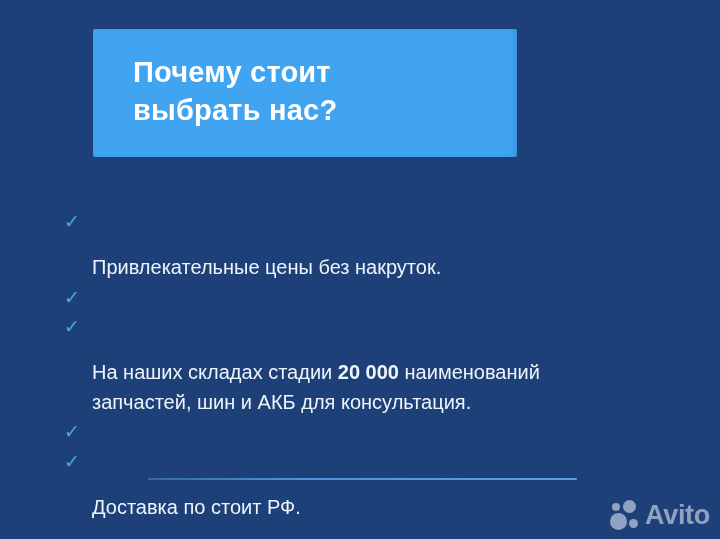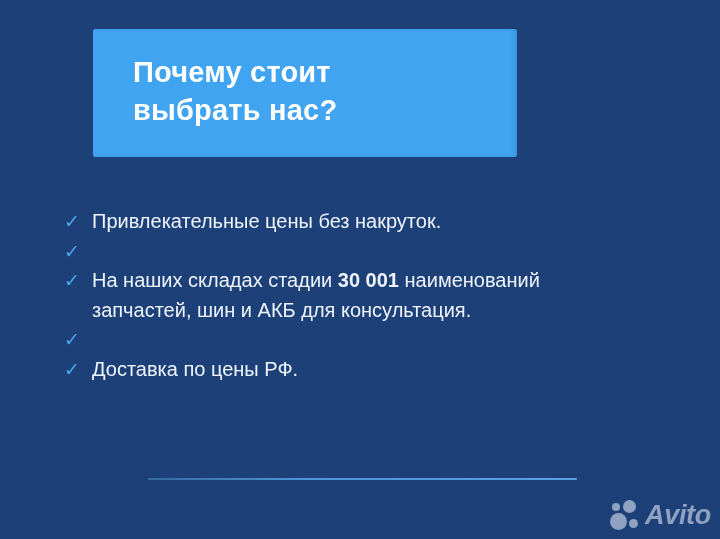--- a/index.html
+++ b/index.html
@@ -50,40 +50,40 @@
     align-items: flex-start;
   }
   .check-item .check {
     flex: 0 0 28px;
     width: 28px;
     color: #4aa5ea;
     font-size: 19px;
   }
   .check-item .item-text {
     white-space: pre-line;
+    margin-top: 46px;
   }
   .check-item .bold {
     font-weight: 700;
   }
   .divider {
     position: absolute;
     left: 148px;
     top: 478px;
     width: 429px;
     height: 2px;
     background: linear-gradient(to right, #35699f, #4f94d6 35%, #5ba1e0);
     border-radius: 1px;
   }
   .brand {
     position: absolute;
     left: 610px;
     top: 499px;
     display: flex;
     align-items: flex-end;
-    font-style: italic;
   }
   .brand-mark {
     position: relative;
     width: 30px;
     height: 33px;
     margin-right: 5px;
   }
   .brand-mark .dot {
     position: absolute;
     border-radius: 50%;
@@ -117,31 +117,31 @@
       <span class="check">✓</span>
       <span class="item-text"><span>Привлекательные цены без накруток.</span></span>
     </div>
 
     <div class="check-item">
       <span class="check">✓</span>
     </div>
 
     <div class="check-item">
       <span class="check">✓</span>
-      <span class="item-text"><span>На наших складах стадии </span><span class="bold">30 001</span><span> наименований
+      <span class="item-text"><span>На наших складах стадии </span><span class="bold">20 000</span><span> наименований
 запчастей, шин и АКБ для консультация.</span></span>
     </div>
 
     <div class="check-item">
       <span class="check">✓</span>
     </div>
 
     <div class="check-item">
       <span class="check">✓</span>
-      <span class="item-text"><span>Доставка по цены РФ.</span></span>
+      <span class="item-text"><span>Доставка по стоит РФ.</span></span>
     </div>
 
   </div>
 
   <div class="divider"></div>
 
   <div class="brand">
     <span class="brand-mark">
       <span class="dot dot-top-left"></span>
       <span class="dot dot-top-right"></span>

